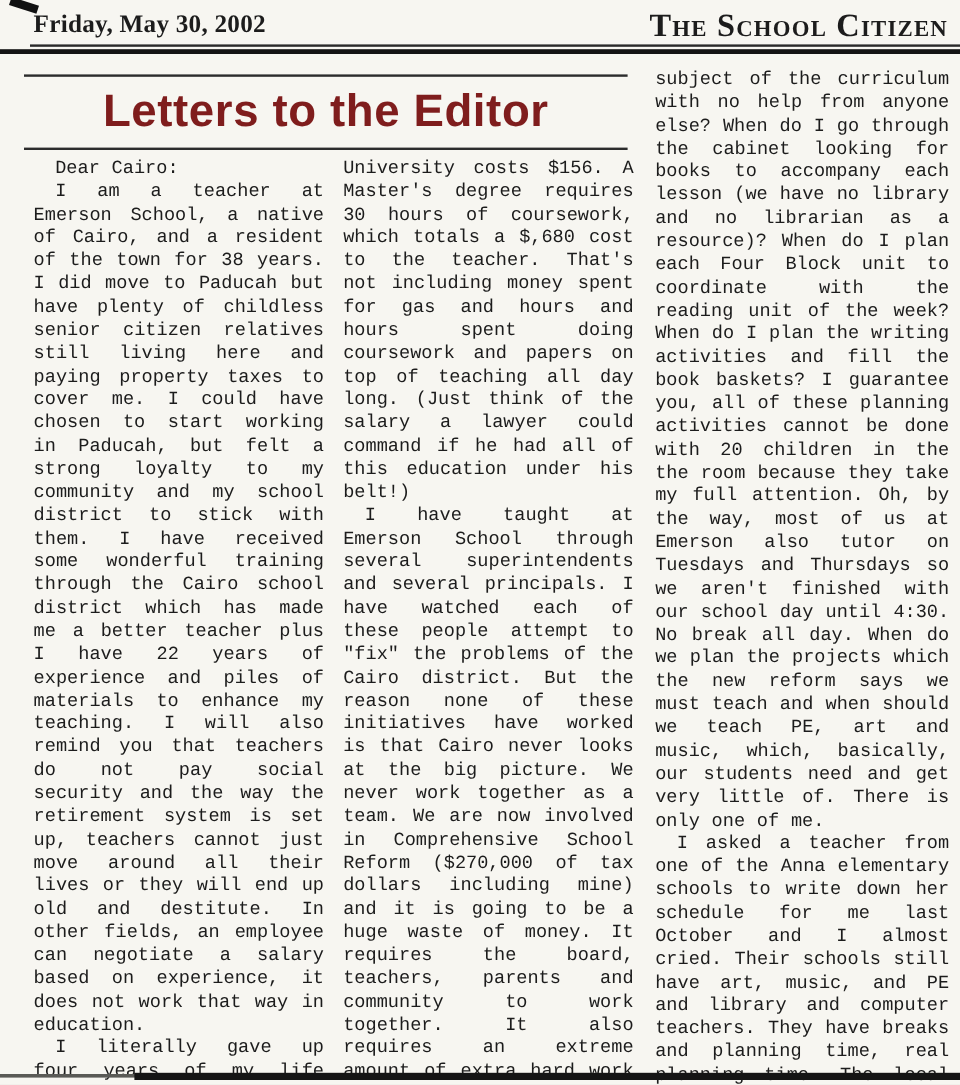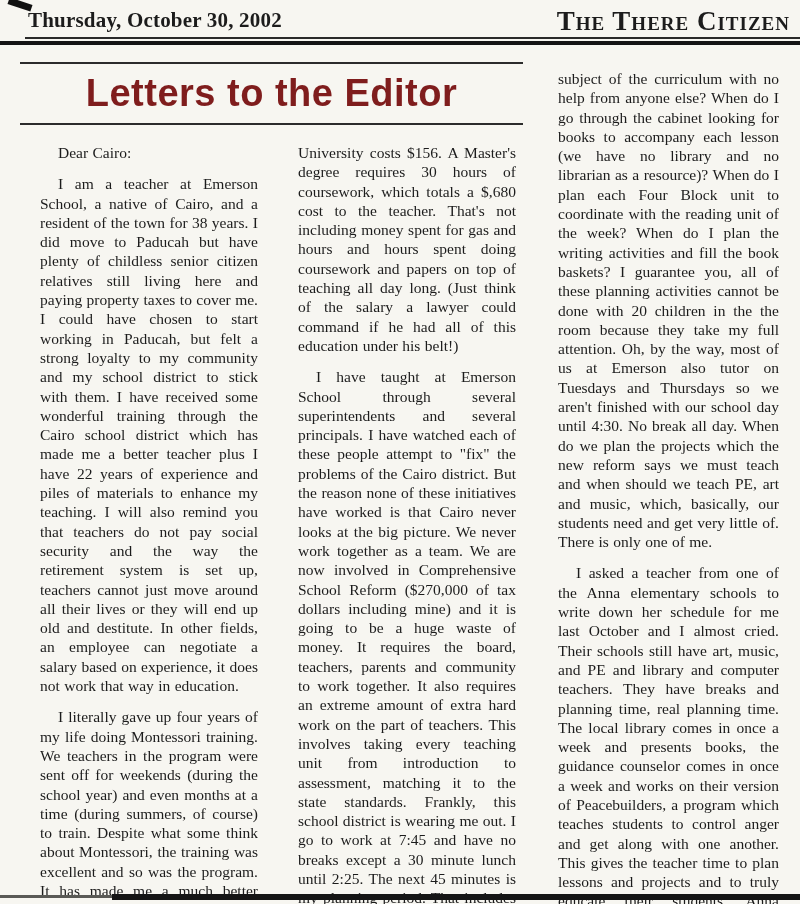--- a/index.html
+++ b/index.html
@@ -50,21 +50,21 @@
   .headline-rule-bottom { position: absolute; left: 0; right: 0; bottom: 0px; height: 2px; background: #2c2c2c; }
   
   .col {
     position: absolute;
     font-size: 15.5px;
     line-height: 19.3px;
     text-align: justify;
     letter-spacing: 0px;
     word-spacing: 0.5px;
   }
-  .col p { margin: 12px; text-indent: 18px; }
+  .col p { margin: 0; text-indent: 18px; font-family: Liberation Mono, monospace; }
   .col p.cont { text-indent: 0; }
   .col-1 { left: 28px;  top: 131px; width: 242px; }
   .col-2 { left: 286px; top: 131px; width: 242px; }
   .col-3 { left: 546px; top: 57px;  width: 245px; }
   
   .rule-bottom-left  { left: 0; width: 120px; bottom: 6px; height: 3px; background: #5a5a56; }
   .rule-bottom-main  { left: 112px; right: 0; bottom: 4px; height: 6px; background: #151515; }
   
   .scan-artifact {
     position: absolute;
@@ -74,22 +74,22 @@
     transform: rotate(18deg);
   }
 </style>
 </head>
 <body>
 
 <div class="page">
 
   <div class="scan-artifact"></div>
 
-  <div class="date">Thursday, October 30, 2002</div>
-  <div class="masthead">The There Citizen</div>
+  <div class="date">Friday, May 30, 2002</div>
+  <div class="masthead">The School Citizen</div>
 
   <div class="rule rule-header-thin"></div>
   <div class="rule rule-header-thick"></div>
 
   <div class="headline-box">
     <div class="headline-rule-top"></div>
     <h1 class="headline">Letters to the Editor</h1>
     <div class="headline-rule-bottom"></div>
   </div>
 

